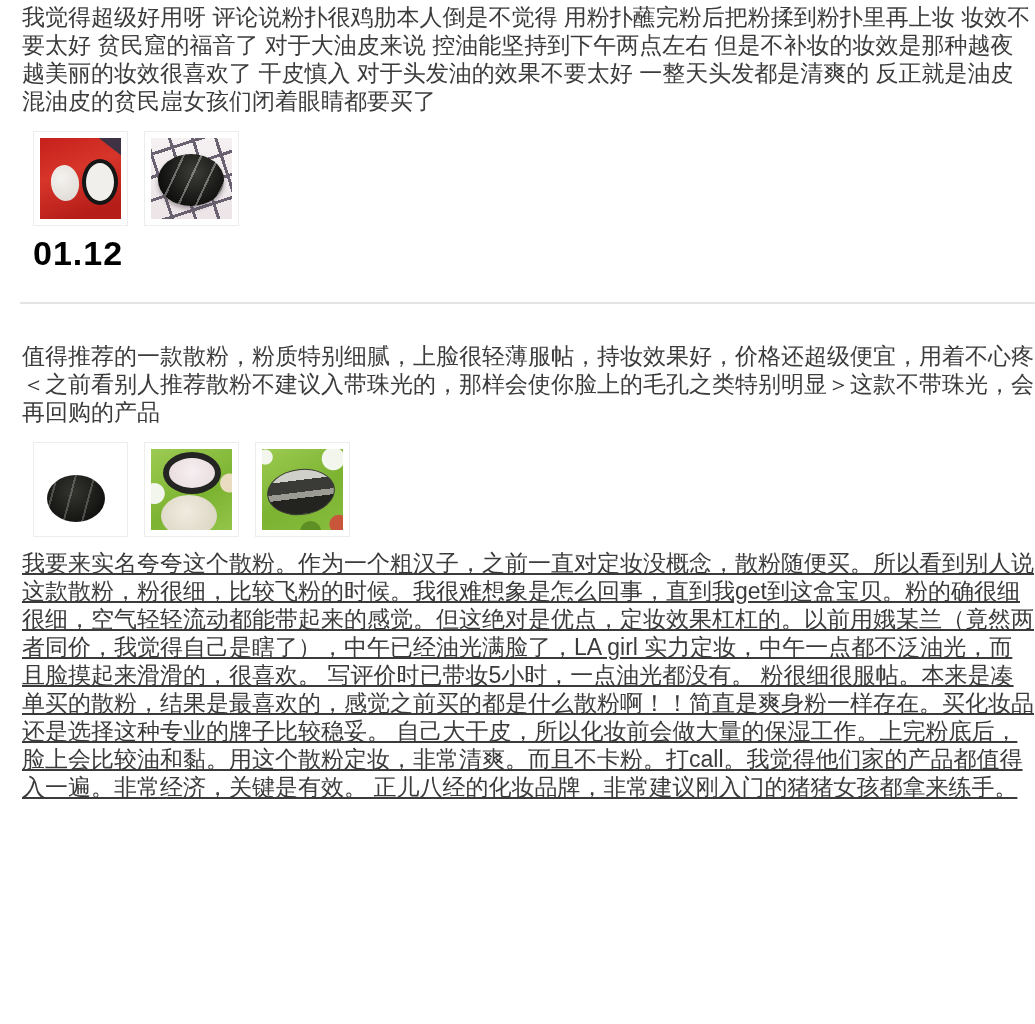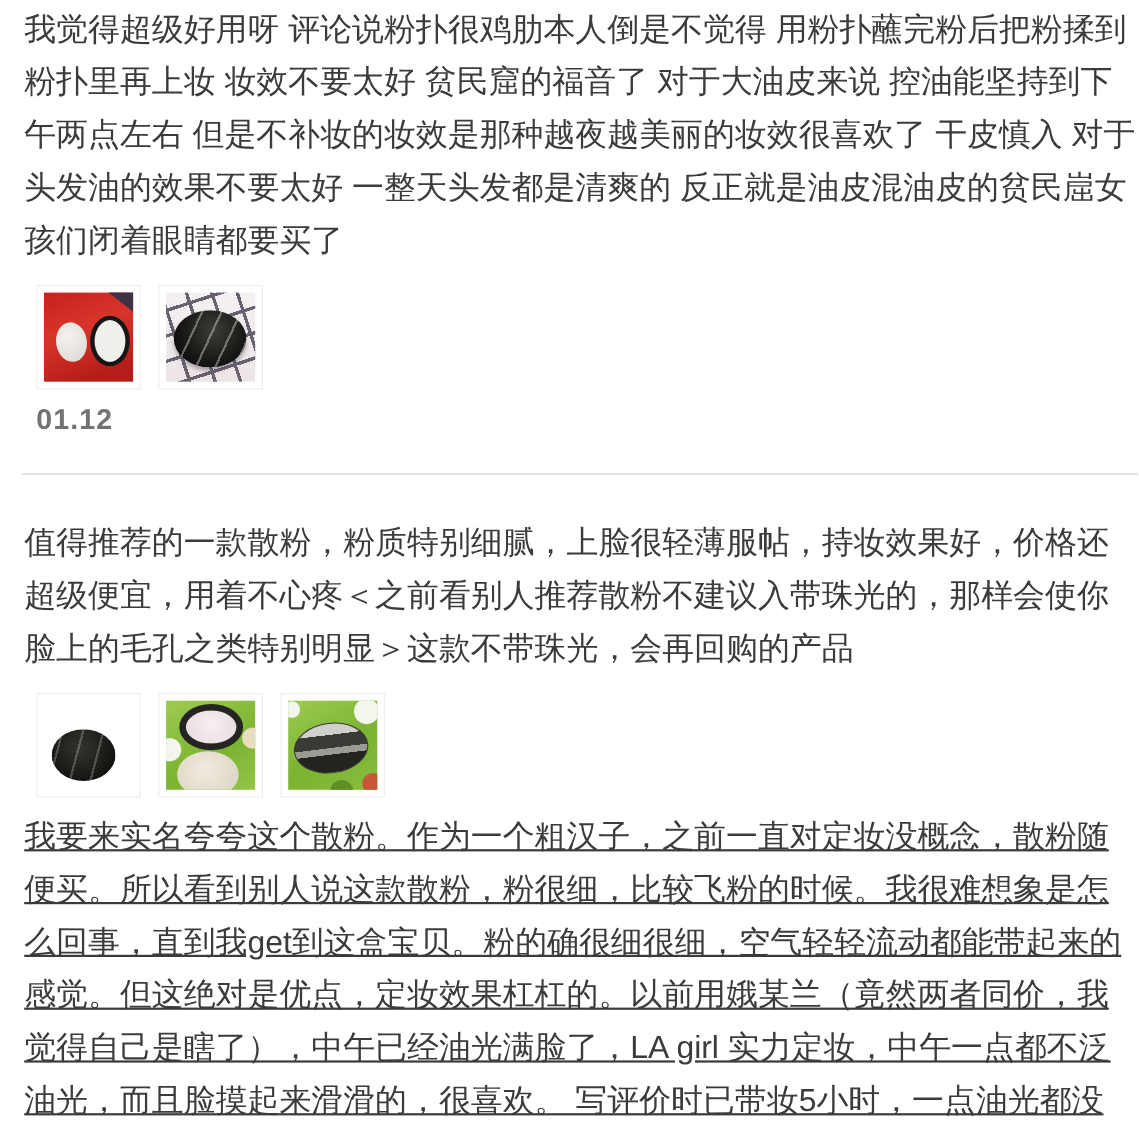--- a/index.html
+++ b/index.html
@@ -3,21 +3,21 @@
 <meta charset="utf-8">
 <style>
   html,body{margin:0;padding:0;}
   body{
     width:1035px;height:1024px;overflow:hidden;background:#ffffff;
     font-family:"Liberation Sans","DejaVu Sans",sans-serif;
   }
   .page{width:1035px;height:1024px;position:relative;background:#fff;}
   .review-text{
     margin:0 0 0 22px;
-    font-size:29px;line-height:48px;color:#3b3b3b;
+    font-size:23px;line-height:28px;color:#3b3b3b;
     word-break:break-all;white-space:pre-wrap;
   }
   .rt-1{padding-top:3px;}
   .rt-2{margin-top:38px;}
   .rt-3{margin-top:12px;text-decoration:underline;}
   .thumb-row{margin:16px 0 0 33px;font-size:0;}
   .thumb{
     display:inline-block;width:95px;height:95px;box-sizing:border-box;
     background:#fff;border:1px solid #ededed;padding:6px;margin-right:16px;
     vertical-align:top;
@@ -73,22 +73,22 @@
       radial-gradient(circle at 4% 10%, #f3f6ec 0 7px, rgba(243,246,236,0) 8px),
       radial-gradient(circle at 95% 93%, #c8563b 0 9px, rgba(200,86,59,0) 10px),
       radial-gradient(circle at 60% 102%, #5d8f25 0 10px, rgba(93,143,37,0) 11px),
       linear-gradient(150deg,#9ccb52,#7cb331 55%,#88bd3e);}
   .p5 .compact{position:absolute;left:5px;top:20px;width:66px;height:44px;border-radius:50%;
       transform:rotate(-7deg);border:1px solid #3a3a36;
       background:linear-gradient(#d0d0ca 0 10px,#3a3a36 10px 22px,#9b9b94 22px 28px,#23231f 28px);}
 
   .review-date{
     margin:12px 16px 0 33px;
-    font-size:26px;line-height:31px;font-weight:700;letter-spacing:1px;
-    color:#737373;
+    font-size:34px;line-height:31px;font-weight:700;letter-spacing:1px;
+    color:#000000;
   }
   .divider{height:0;border:0;border-top:2px solid #e4e4e4;margin:33px 0 0 20px;}
 </style>
 </head>
 <body>
 
 <div class="page">
 
   <section>
     <p class="review-text rt-1">我觉得超级好用呀 评论说粉扑很鸡肋本人倒是不觉得 用粉扑蘸完粉后把粉揉到粉扑里再上妆 妆效不要太好 贫民窟的福音了 对于大油皮来说 控油能坚持到下午两点左右 但是不补妆的妆效是那种越夜越美丽的妆效很喜欢了 干皮慎入 对于头发油的效果不要太好 一整天头发都是清爽的 反正就是油皮混油皮的贫民崫女孩们闭着眼睛都要买了</p>

